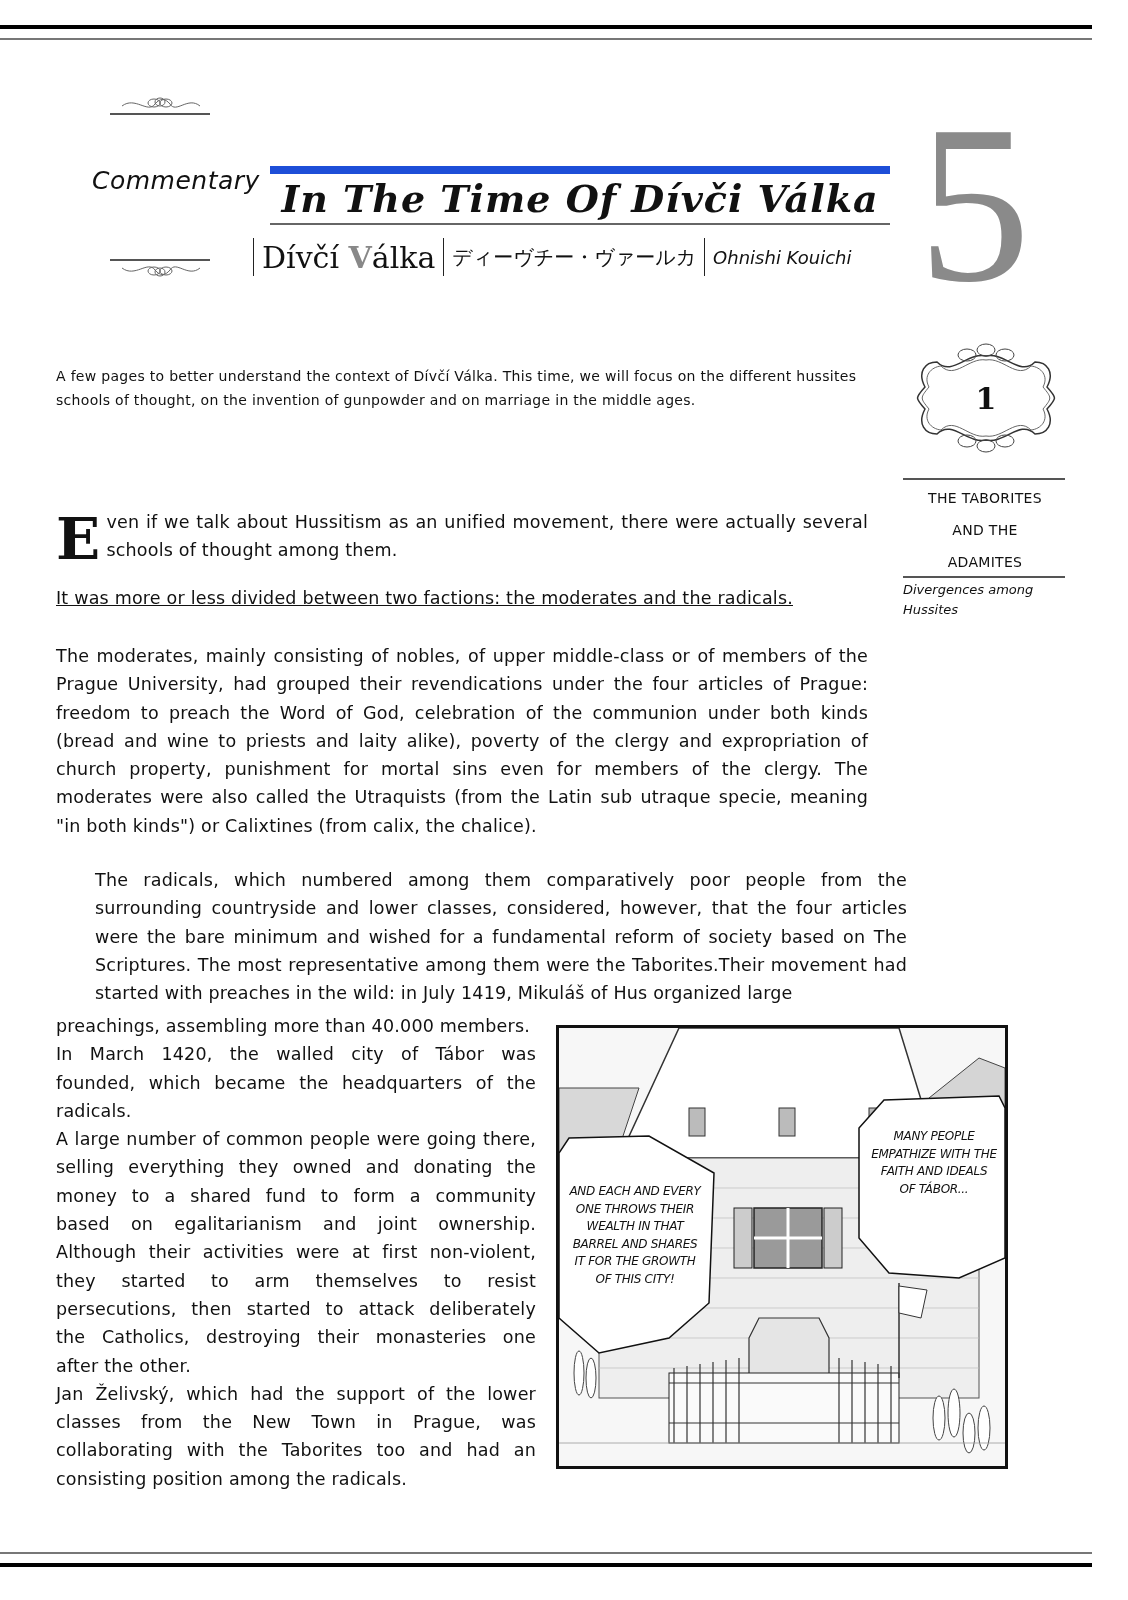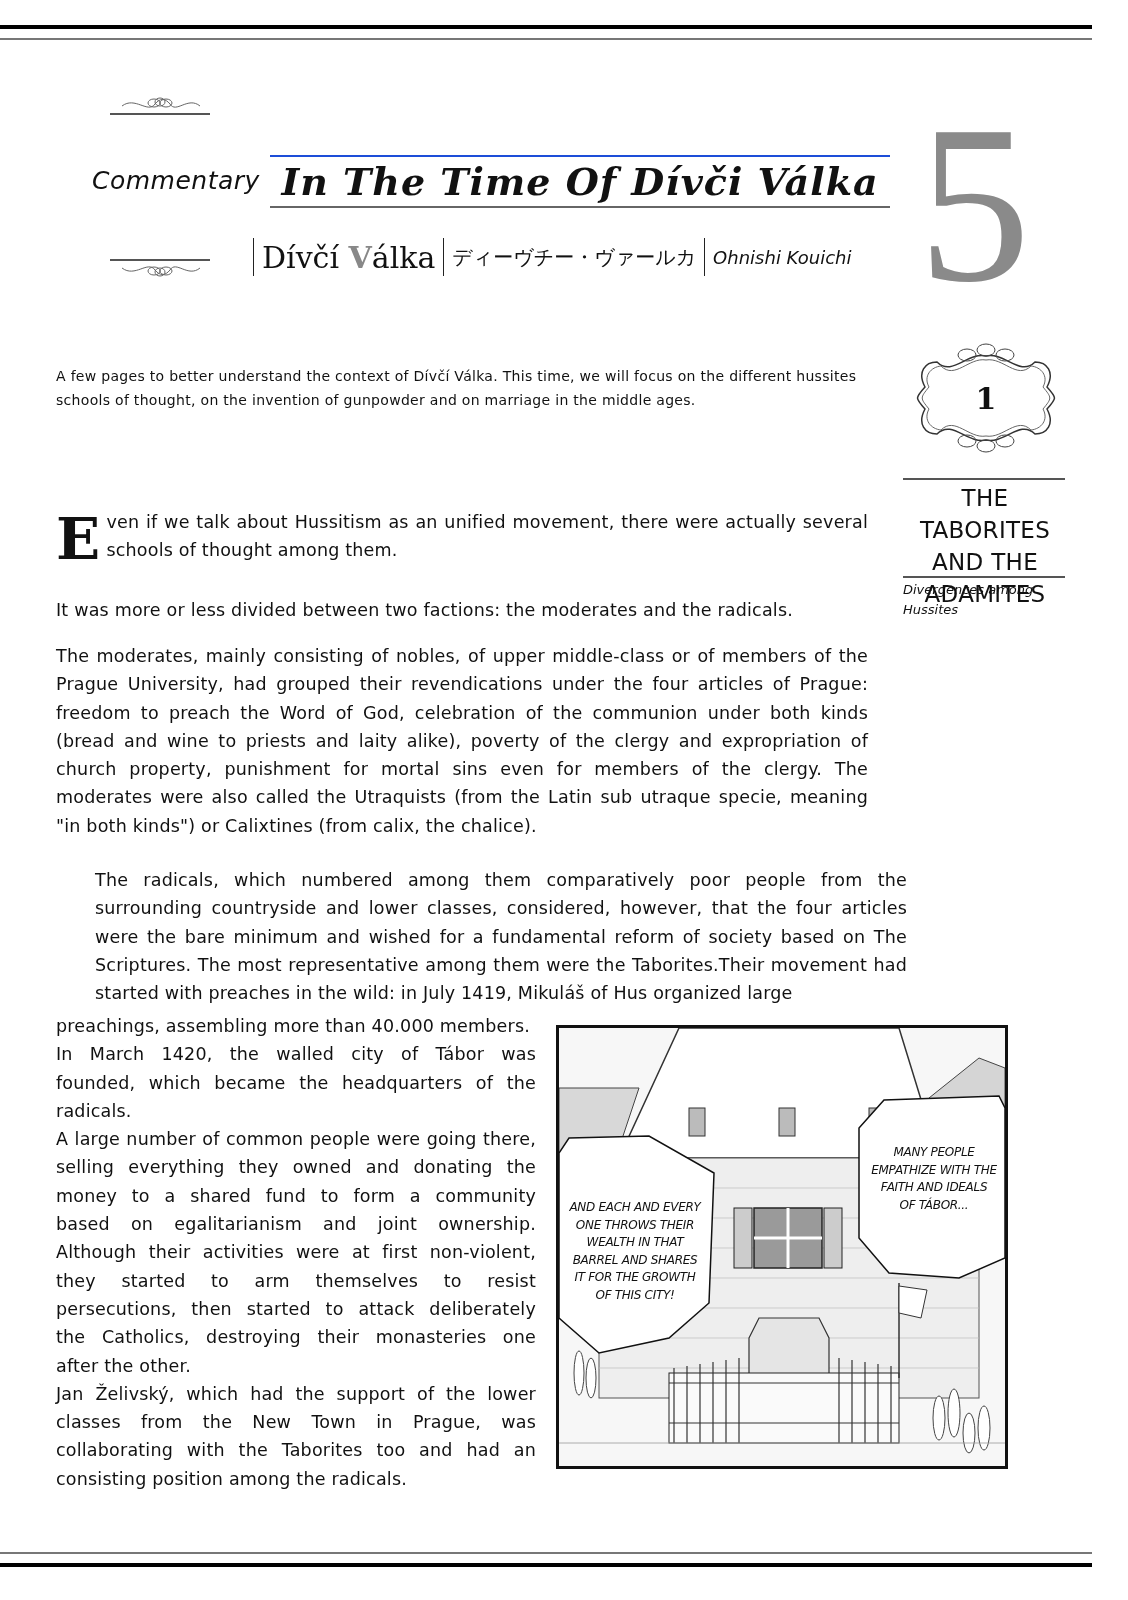--- a/index.html
+++ b/index.html
@@ -7,57 +7,57 @@
          font-family: "DejaVu Sans", sans-serif; color: #111; }
   .abs { position: absolute; }
   .rule-thick { position: absolute; left: 0; width: 1092px; height: 4px; background: #000; }
   .rule-thin  { position: absolute; left: 0; width: 1092px; height: 2px; background: #777; }
 
   .ornament { position: absolute; width: 100px; height: 22px; }
   .ornament svg { width: 100%; height: 100%; display: block; }
 
   .commentary { left: 92px; top: 166px; font-style: italic; font-size: 25px; font-family: "DejaVu Sans", sans-serif; letter-spacing: 0.5px; }
 
-  .title-box { left: 270px; top: 155px; width: 620px; height: 49px; border-top: 2px solid #1d4ed8; border-bottom: 2px solid #666; }
+  .title-box { left: 270px; top: 166px; width: 620px; height: 49px; border-top: 8px solid #1d4ed8; border-bottom: 2px solid #666; }
   .title-text { position: absolute; left: 0; top: 0; width: 100%; height: 100%; display: flex; align-items: center; justify-content: center;
                 font-family: "DejaVu Serif", serif; font-weight: bold; font-style: italic; font-size: 38px; letter-spacing: 1px; }
 
   .subline { left: 245px; top: 235px; height: 44px; display: flex; align-items: center; }
   .sep { width: 1px; height: 38px; background: #222; margin: 0 8px; }
   .sub-series { font-family: "DejaVu Serif", serif; font-size: 30px; }
   .sub-series .gray { color: #888; font-weight: bold; }
   .sub-jp { font-size: 20px; font-family: "DejaVu Sans", sans-serif; }
   .sub-author { font-style: italic; font-size: 18px; }
 
   .big-num { left: 918px; top: 92px; font-family: "Liberation Serif", serif; font-size: 225px; color: #8a8a8a; line-height: 1; }
 
   .intro { left: 56px; top: 364px; width: 810px; font-size: 14px; line-height: 24px; letter-spacing: 0.3px; }
 
   .frame { left: 907px; top: 342px; width: 158px; height: 112px; }
   .frame svg { width: 100%; height: 100%; }
   .frame-num { position: absolute; left: 0; top: 0; width: 100%; height: 100%; display: flex; align-items: center; justify-content: center;
                font-family: "DejaVu Serif", serif; font-weight: bold; font-size: 30px; }
 
   .side-rule { position: absolute; left: 903px; width: 162px; height: 2px; background: #555; }
-  .side-title { left: 903px; top: 482px; width: 164px; text-align: center; font-size: 23px; line-height: 32px; letter-spacing: 0.3px; }
+  .side-title { left: 903px; top: 482px; width: 164px; text-align: center; font-size: 14px; line-height: 32px; letter-spacing: 0.3px; }
   .side-sub { left: 903px; top: 580px; width: 164px; text-align: left; font-style: italic; font-size: 13px; line-height: 20px; }
 
   .body-text { font-size: 17.5px; line-height: 28.3px; text-align: justify; letter-spacing: 0.2px; }
   .p1 { left: 56px; top: 508px; width: 812px; }
   .dropcap { float: left; font-family: "DejaVu Serif", serif; font-size: 58px; line-height: 50px; margin: 6px 6px 0 0; font-weight: bold; }
-  .p2 { left: 56px; top: 596px; width: 812px; }
+  .p2 { left: 56px; top: 584px; width: 812px; text-decoration: underline; }
   .p3 { left: 56px; top: 642px; width: 812px; }
   .p4 { left: 56px; top: 866px; width: 812px; margin-left: 39px; }
   .p5 { left: 56px; top: 1012px; width: 480px; }
   .p5 .line { display: block; text-align: justify; text-align-last: justify; }
   .p5 .line.last { text-align-last: left; }
 
   .panel { left: 556px; top: 1025px; width: 446px; height: 438px; border: 3px solid #111; overflow: hidden; background: #f4f4f4; }
   .panel svg { width: 100%; height: 100%; display: block; }
-  .bubble-text { position: absolute; font-style: italic; font-size: 12px; line-height: 17.5px; text-align: center; text-transform: uppercase; letter-spacing: -0.3px; margin-top: 16px; }
+  .bubble-text { position: absolute; font-style: italic; font-size: 12px; line-height: 17.5px; text-align: center; text-transform: uppercase; letter-spacing: -0.3px; }
 </style>
 </head>
 <body>
 
 <div class="rule-thick" style="top:25px"></div>
 <div class="rule-thin" style="top:38px"></div>
 <div class="rule-thin" style="top:1552px"></div>
 <div class="rule-thick" style="top:1563px"></div>
 
 <div class="ornament" style="left:110px; top:94px;">

